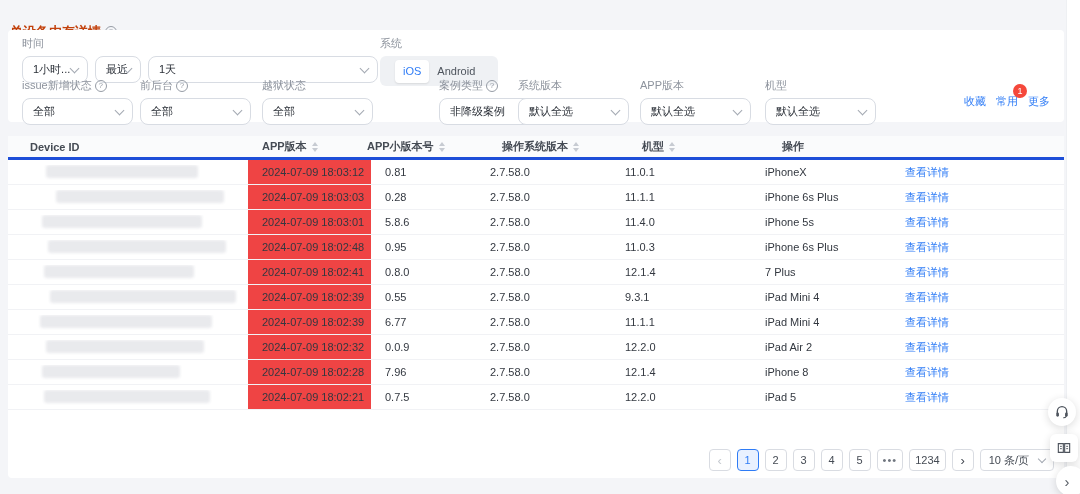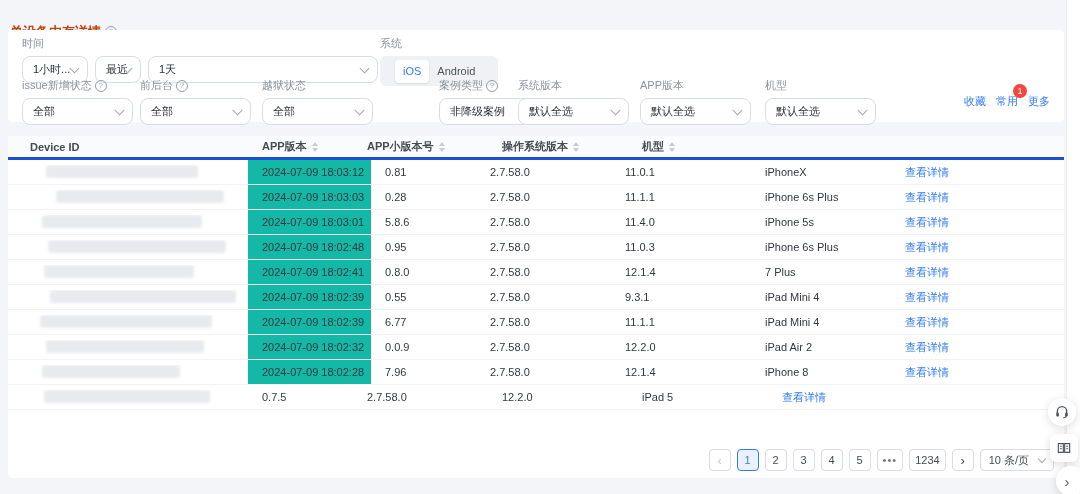--- a/index.html
+++ b/index.html
@@ -52,21 +52,21 @@
   .dl-btn { margin-left:auto; width:28px; height:26px; border:1px solid #d8dce3; border-radius:4px; background:#fff;
     display:flex; align-items:center; justify-content:center; cursor:pointer; }
 
   .thead { display:flex; height:24px; align-items:center; background:#fafbfc; border-bottom:3px solid #1d4ed8;
     color:#454b54; font-weight:bold; }
   .tr { display:flex; height:25px; align-items:center; border-bottom:1px solid #f1f2f5; }
   .td, .th { padding-left:14px; white-space:nowrap; overflow:hidden; }
   .c1{width:240px; padding-left:22px;} .c2{width:123px;} .c3{width:105px;} .c4{width:135px;}
   .c5{width:140px;} .c6{width:140px;} .c7{width:173px;}
   .th.sorted-col { background:#f0f1f4; align-self:stretch; display:flex; align-items:center; }
-  .td.sorted-col { background:#14b8a6; align-self:stretch; display:flex; align-items:center; }
+  .td.sorted-col { background:#ef4444; align-self:stretch; display:flex; align-items:center; }
   .th { display:flex; align-items:center; }
   .sorter { display:inline-flex; flex-direction:column; margin-left:5px; gap:2px; }
   .car-up { width:0; height:0; border-left:3.5px solid transparent; border-right:3.5px solid transparent;
     border-bottom:4px solid #c7cbd2; }
   .car-dn { width:0; height:0; border-left:3.5px solid transparent; border-right:3.5px solid transparent;
     border-top:4px solid #c7cbd2; }
   .car-dn.active { border-top-color:#555f6d; }
   .redact { display:inline-block; height:13px; border-radius:3px; background:#e9eaed; filter:blur(1.6px); }
   .tr:nth-child(1) .redact{width:152px; margin-left:16px;}
   .tr:nth-child(2) .redact{width:168px; margin-left:26px;}
@@ -230,20 +230,23 @@
           <span class="car-dn"></span>
         </span>
     </div>
     <div class="th c6">
       <span>机型</span>
       <span class="sorter">
           <span class="car-up"></span>
           <span class="car-dn"></span>
         </span>
     </div>
+    <div class="th c7">
+        <span>操作</span>
+      </div>
   </div>
 
   <div>
     <div class="tr">
       <div class="td c1"><span class="redact"></span></div>
       <div class="td c2 sorted-col">2024-07-09 18:03:12</div>
       <div class="td c3">0.81</div>
       <div class="td c4">2.7.58.0</div>
       <div class="td c5">11.0.1</div>
       <div class="td c6">iPhoneX</div>
@@ -316,20 +319,21 @@
       <div class="td c1"><span class="redact"></span></div>
       <div class="td c2 sorted-col">2024-07-09 18:02:28</div>
       <div class="td c3">7.96</div>
       <div class="td c4">2.7.58.0</div>
       <div class="td c5">12.1.4</div>
       <div class="td c6">iPhone 8</div>
       <div class="td c7"><a class="blue-link">查看详情</a></div>
     </div>
     <div class="tr">
       <div class="td c1"><span class="redact"></span></div>
+      <div class="td c2 sorted-col">2024-07-09 18:02:21</div>
       <div class="td c3">0.7.5</div>
       <div class="td c4">2.7.58.0</div>
       <div class="td c5">12.2.0</div>
       <div class="td c6">iPad 5</div>
       <div class="td c7"><a class="blue-link">查看详情</a></div>
     </div>
   </div>
 
   <div class="pagination">
     <div class="pg disabled chev-left"></div>

